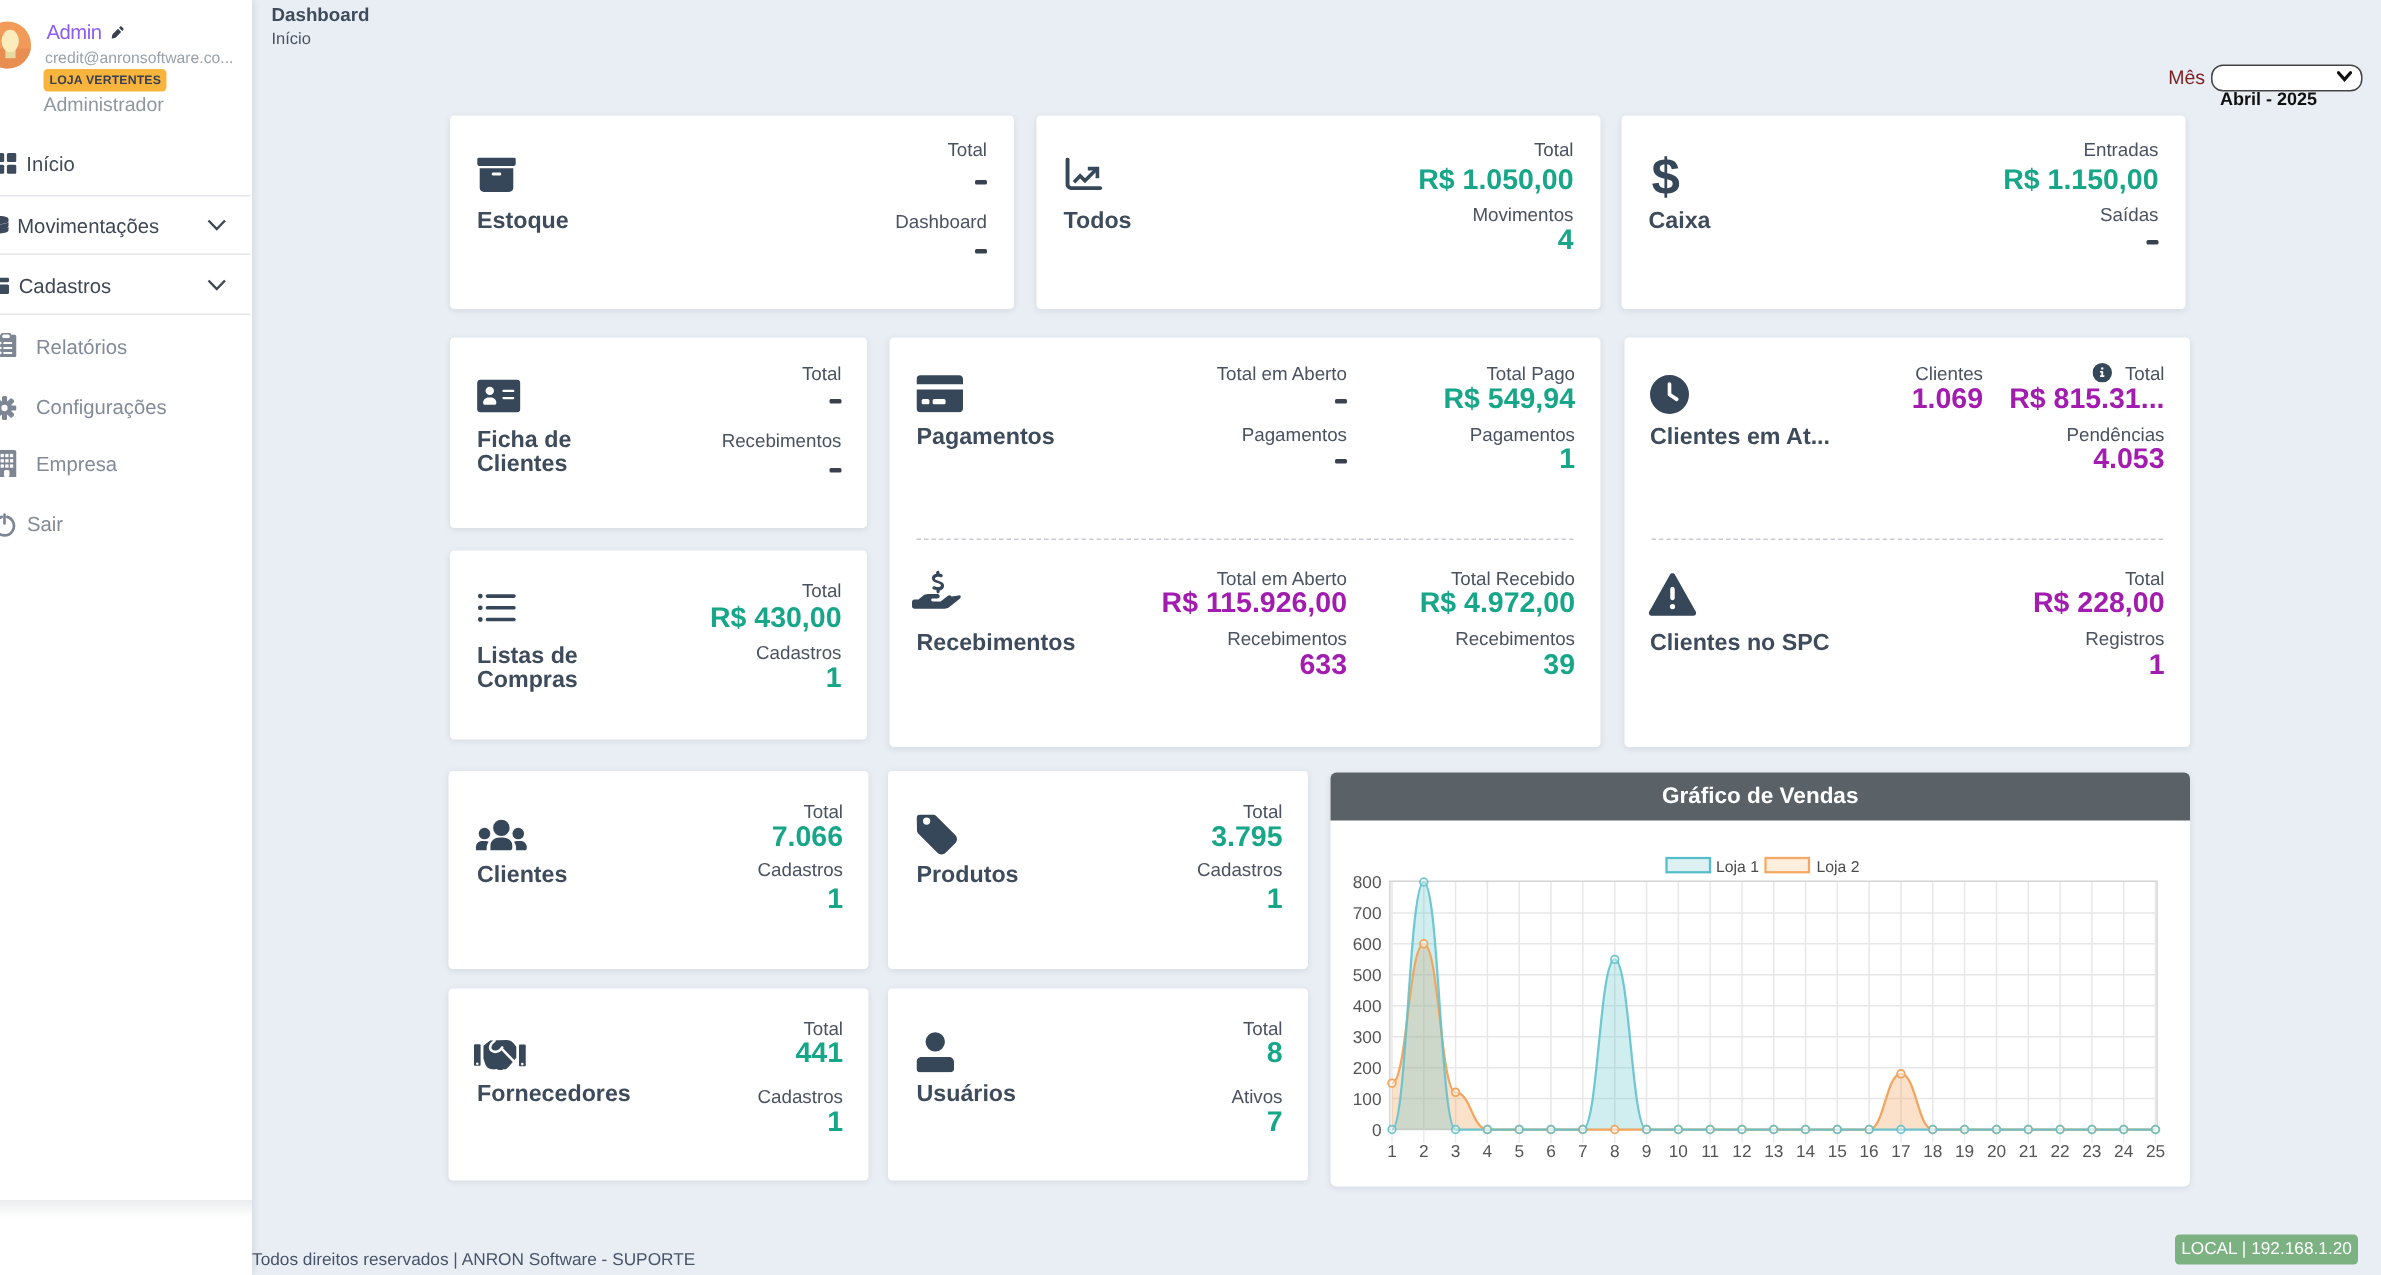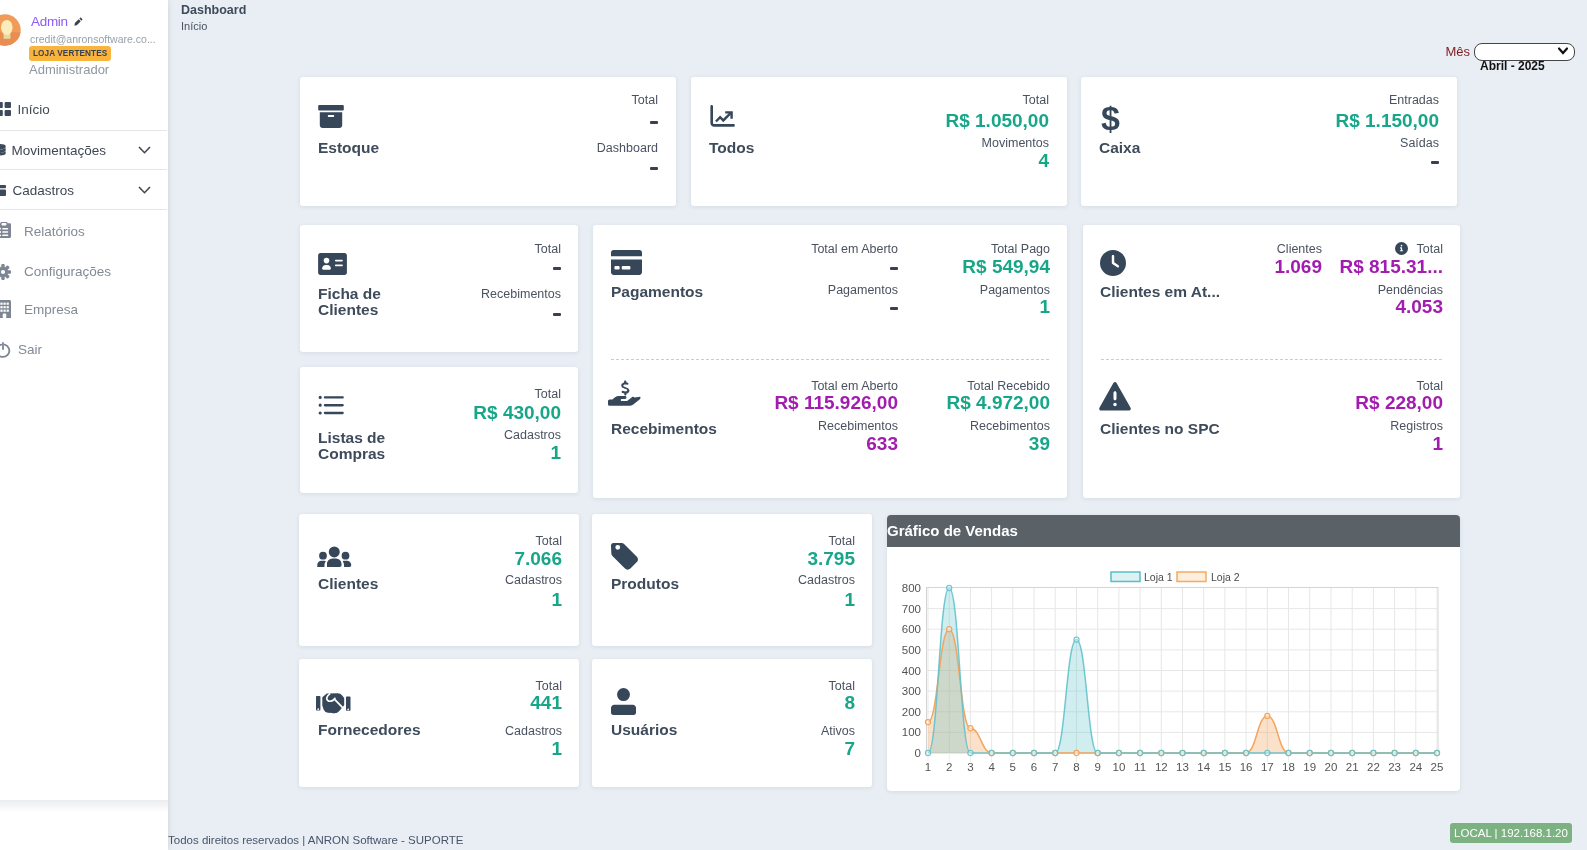--- a/index.html
+++ b/index.html
@@ -312,21 +312,21 @@
     <path d="M224 0a116 116 0 110 232A116 116 0 01224 0zM58 296h332c32 0 58 26 58 58v86c0 22-18 40-40 40H40c-22 0-40-18-40-40v-86c0-32 26-58 58-58z"></path>
   </svg>
   <div class="ctitle" style="left:19px;top:62.5px">Usuários</div>
   <div class="lab" style="right:17px;top:19.5px">Total</div>
   <div class="val teal" style="right:17px;top:34px">8</div>
   <div class="lab" style="right:17px;top:65px">Ativos</div>
   <div class="val teal" style="right:17px;top:79.5px">7</div>
 </div>
 
 <div class="card" style="left:887px;top:515px;width:573px;height:276px;border-radius:4px">
-  <div class="abs" style="left:0;top:0;width:573px;height:32px;background:#5a6268;border-radius:4px 4px 0 0;color:#fff;font-size:15px;font-weight:bold;line-height:32px">Gráfico de Vendas</div>
+  <div class="abs" style="left:0;top:0;width:573px;height:32px;background:#5a6268;border-radius:4px 4px 0 0;color:#fff;font-size:15px;font-weight:bold;text-align:center;line-height:32px">Gráfico de Vendas</div>
   <svg class="abs" style="left:0;top:0" width="573" height="276" viewBox="0 0 573 276">
     <g id="grid">
         <rect x="39.5" y="72.5" width="511.5" height="165.5" fill="none" stroke="#d4d4d4" stroke-width="1"></rect>
         <line x1="41.0" y1="73" x2="41.0" y2="238" stroke="#e7e7e7" stroke-width="1"></line>
         <line x1="62.2" y1="73" x2="62.2" y2="238" stroke="#e7e7e7" stroke-width="1"></line>
         <line x1="83.4" y1="73" x2="83.4" y2="238" stroke="#e7e7e7" stroke-width="1"></line>
         <line x1="104.6" y1="73" x2="104.6" y2="238" stroke="#e7e7e7" stroke-width="1"></line>
         <line x1="125.8" y1="73" x2="125.8" y2="238" stroke="#e7e7e7" stroke-width="1"></line>
         <line x1="147.0" y1="73" x2="147.0" y2="238" stroke="#e7e7e7" stroke-width="1"></line>
         <line x1="168.2" y1="73" x2="168.2" y2="238" stroke="#e7e7e7" stroke-width="1"></line>

